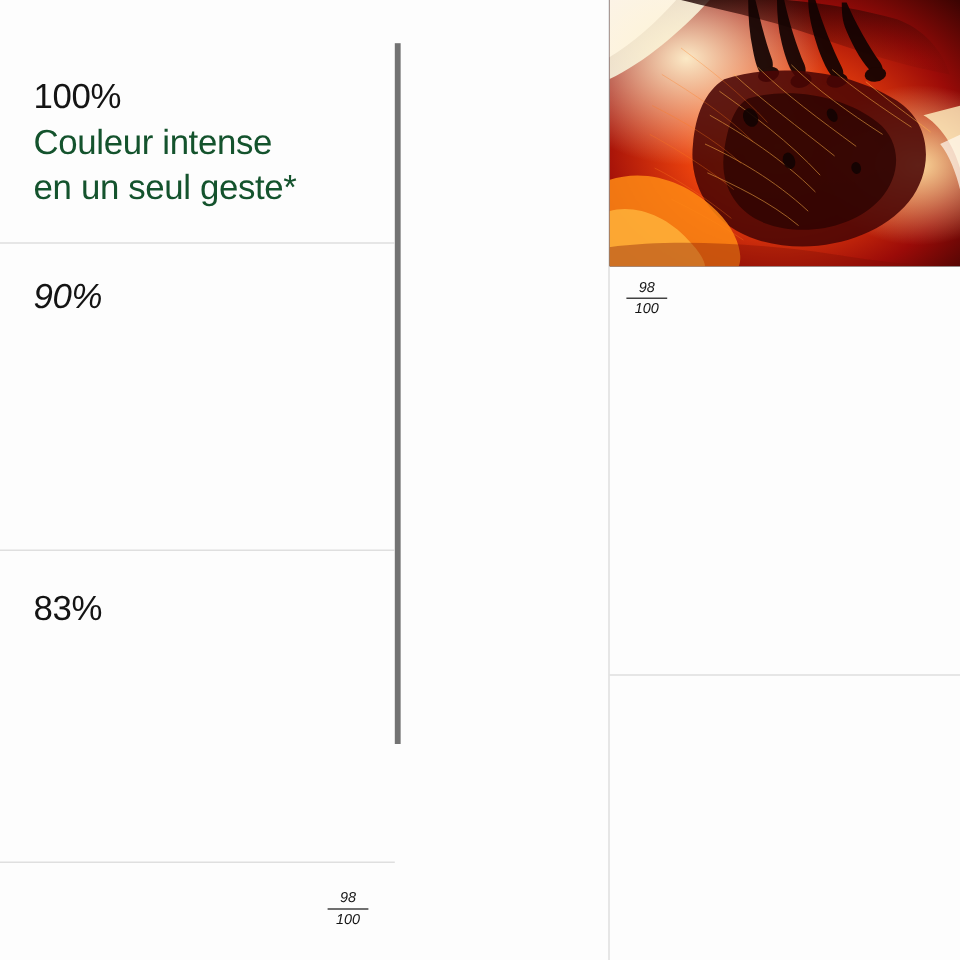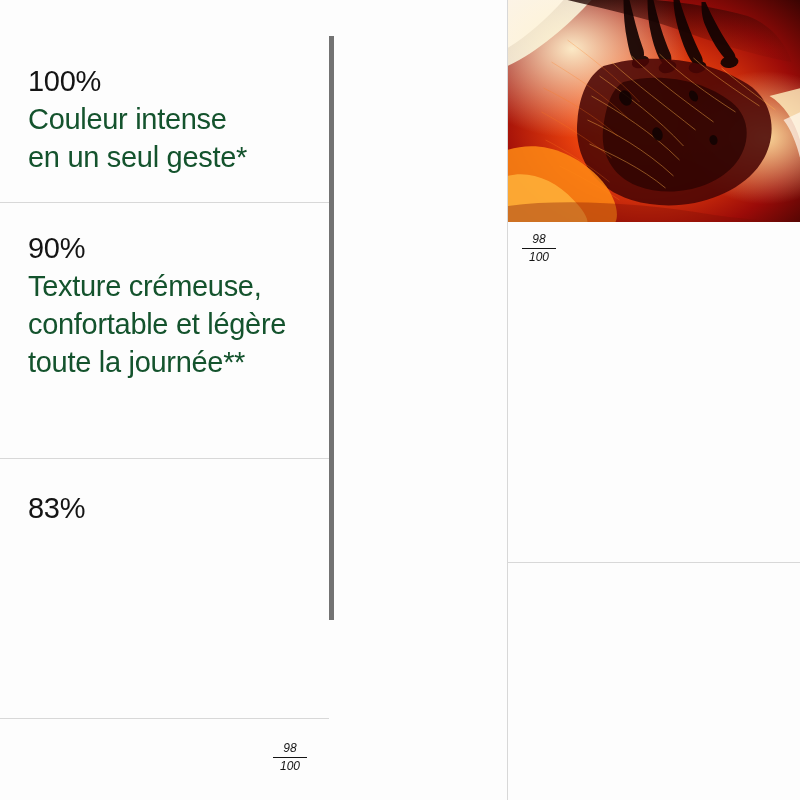--- a/index.html
+++ b/index.html
@@ -36,21 +36,21 @@
   .stat-panel {
     position: relative;
     box-sizing: border-box;
     border-bottom: 1px solid #d8d8d8;
     padding: 0 28px;
     display: flex;
     flex-direction: column;
     justify-content: flex-start;
   }
   .stat-panel.p1 { height: 167px; padding-top: 26px; }
-  .stat-panel.p2 { height: 256px; padding-top: 26px; }
+  .stat-panel.p2 { height: 256px; padding-top: 26px; font-style: italic; }
   .stat-panel.p3 { height: 260px; padding-top: 30px; }
   .stat-panel.p4 { height: 117px; border-bottom: none; padding: 0; }
 
   .stat-number {
     font-size: 29px;
     line-height: 38px;
     font-weight: 400;
     letter-spacing: -0.3px;
     color: #141414;
   }
@@ -146,23 +146,20 @@
   <div class="left-col">
 
     <div class="stat-panel p1">
       <div class="stat-number">100%</div>
       <div class="stat-text">Couleur intense
 en un seul geste*</div>
     </div>
 
     <div class="stat-panel p2">
       <div class="stat-number">90%</div>
-      <div class="stat-text">Texture crémeuse,
-confortable et légère
-toute la journée**</div>
     </div>
 
     <div class="stat-panel p3">
       <div class="stat-number">83%</div>
     </div>
 
     <div class="stat-panel p4">
       <div class="fraction left-fraction">
         <span class="num">98</span>
         <span class="den">100</span>

